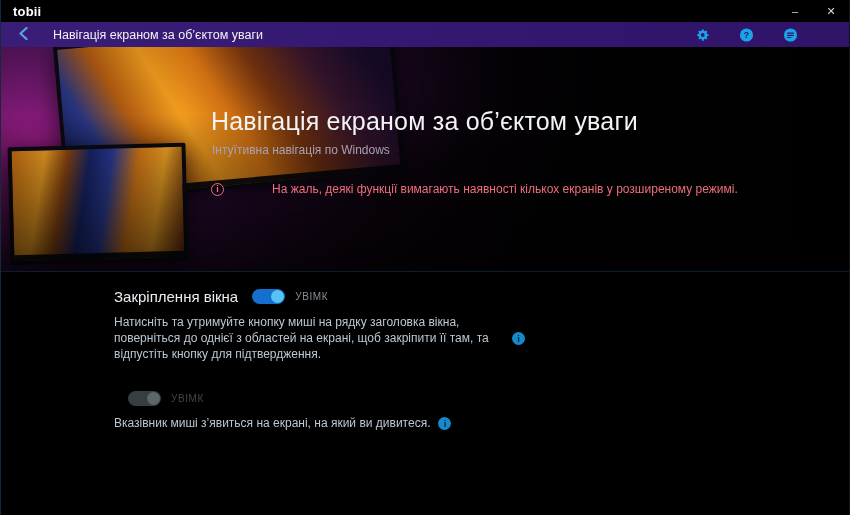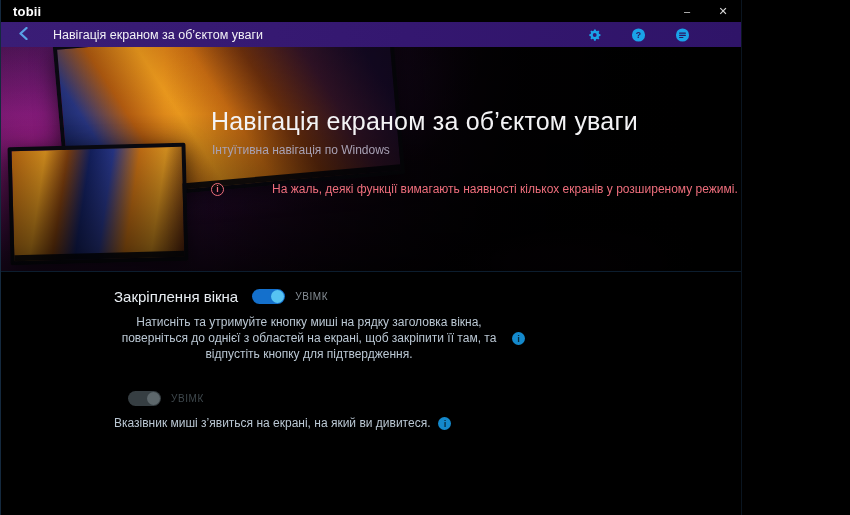--- a/index.html
+++ b/index.html
@@ -1,18 +1,18 @@
 <!DOCTYPE html>
 <html><head>
 <meta charset="utf-8">
 <style>
   * { box-sizing: border-box; }
   html, body { margin: 0; padding: 0; background: #000; }
   .app {
-    position: relative; width: 742px; height: 515px;
+    position: relative; width: 850px; height: 515px;
     background: #000; overflow: hidden;
     font-family: "Liberation Sans", sans-serif;
     border-left: 1px solid #14293e;
     border-right: 1px solid #0a1520;
   }
 
   
   .titlebar { height: 22px; background: #000; display: flex; align-items: center; padding-left: 12px; }
   .brand { color: #ffffff; font-weight: bold; font-size: 13px; letter-spacing: .2px; }
   .brand-suffix { color: #d6d6d6; font-weight: 400; font-size: 16px; margin-left: 4px; margin-top: 44px; }
@@ -63,21 +63,21 @@
   .state-label { margin-left: 10px; font-size: 10px; letter-spacing: .6px; color: #868e95; }
   .section.disabled .state-label { color: #3f484d; }
 
   .toggle { position: relative; width: 33px; height: 15px; border-radius: 9px; margin-left: 14px; flex: 0 0 auto; }
   .toggle .knob { position: absolute; top: 1px; width: 13px; height: 13px; border-radius: 50%; }
   .toggle.on { background: #1470cc; }
   .toggle.on .knob { right: 1px; background: #57c3f2; }
   .section.disabled .toggle { background: #363e42; }
   .section.disabled .toggle .knob { right: 1px; background: #5d676b; }
 
-  .desc-row { display: flex; align-items: center; margin-top: 10px; text-align: center; }
+  .desc-row { display: flex; align-items: center; margin-top: 10px; }
   .desc-text { font-size: 12px; line-height: 1.33; color: #bac7d3; max-width: 390px; }
   .info-icon { flex: 0 0 auto; margin-left: 8px; width: 13px; height: 13px; border-radius: 50%;
     background: #1489cc; color: #072a3e; font-size: 9.5px; font-weight: bold;
     display: flex; align-items: center; justify-content: center; line-height: 1; }
 </style>
 </head>
 <body>
 
 <div class="app">
 

